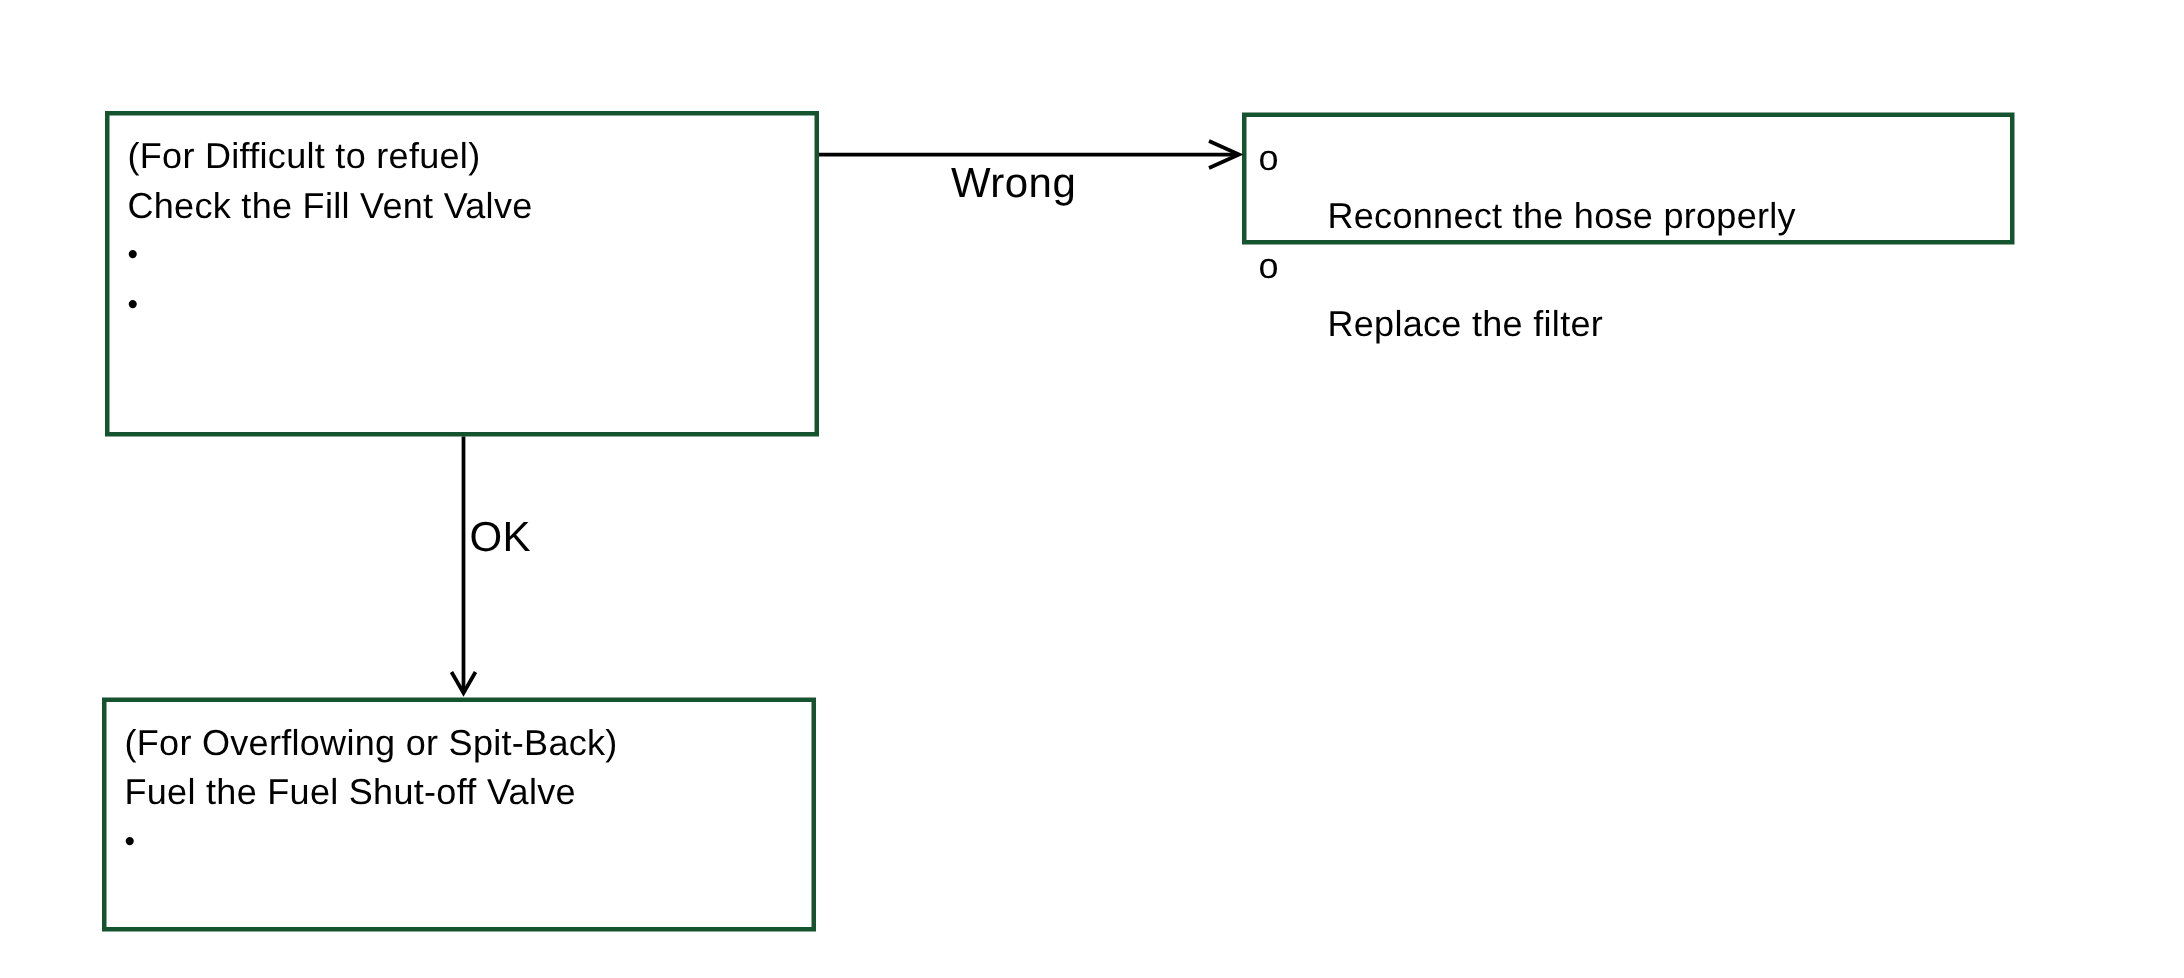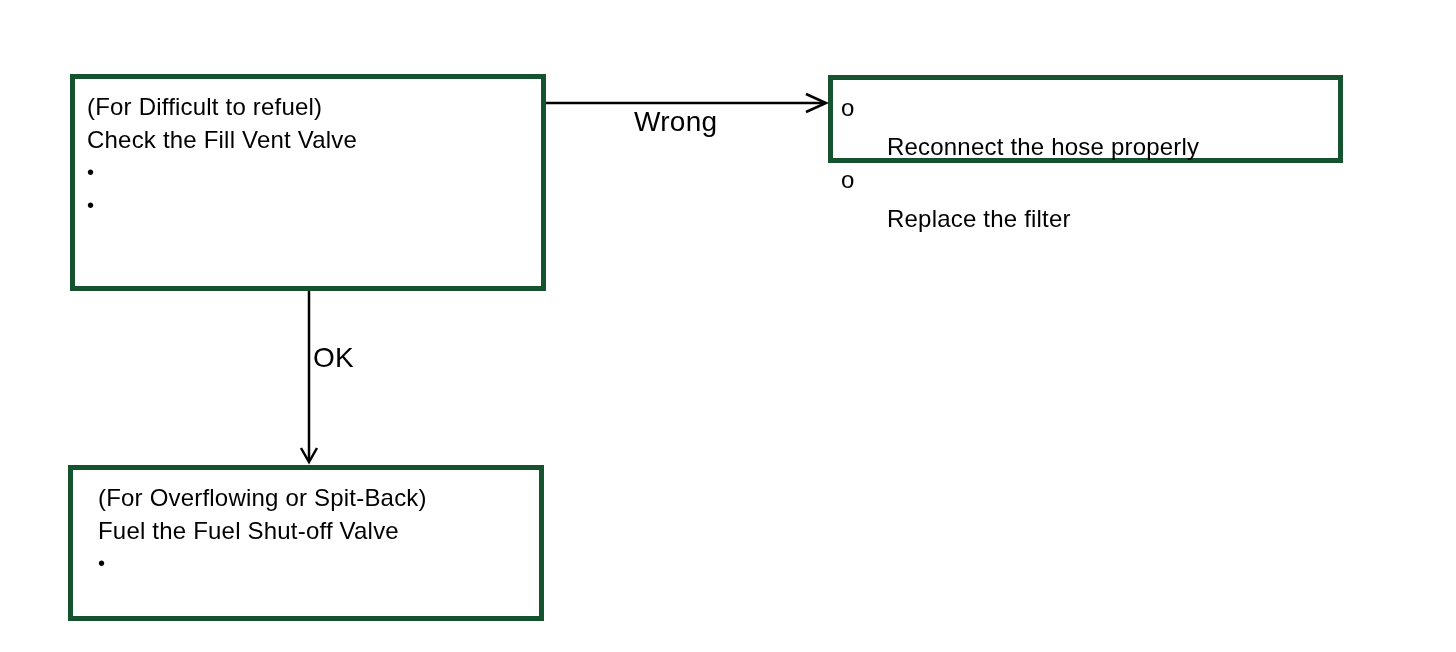--- a/index.html
+++ b/index.html
@@ -12,21 +12,21 @@
     width: 1456px;
     height: 652px;
     background: #ffffff;
     font-family: "Liberation Sans", "DejaVu Sans", sans-serif;
     color: #000000;
     overflow: hidden;
   }
   .box {
     position: absolute;
     box-sizing: border-box;
-    border: 5px solid #14532d;
+    border: 3px solid #14532d;
     background: #ffffff;
     font-size: 24px;
     line-height: 33px;
     letter-spacing: 0.2px;
   }
   .box-fill-vent {
     left: 70px;
     top: 74px;
     width: 476px;
     height: 217px;
@@ -37,21 +37,21 @@
     top: 75px;
     width: 515px;
     height: 88px;
     padding: 11px 8px 0 8px;
   }
   .box-fuel-shutoff {
     left: 68px;
     top: 465px;
     width: 476px;
     height: 156px;
-    padding: 11px 8px 0 25px;
+    padding: 11px 8px 0 12px;
   }
   .bullet-row {
     display: flex;
     align-items: flex-start;
   }
   .marker {
     flex: 0 0 46px;
     width: 46px;
   }
   .bullet-row .marker.dot {

